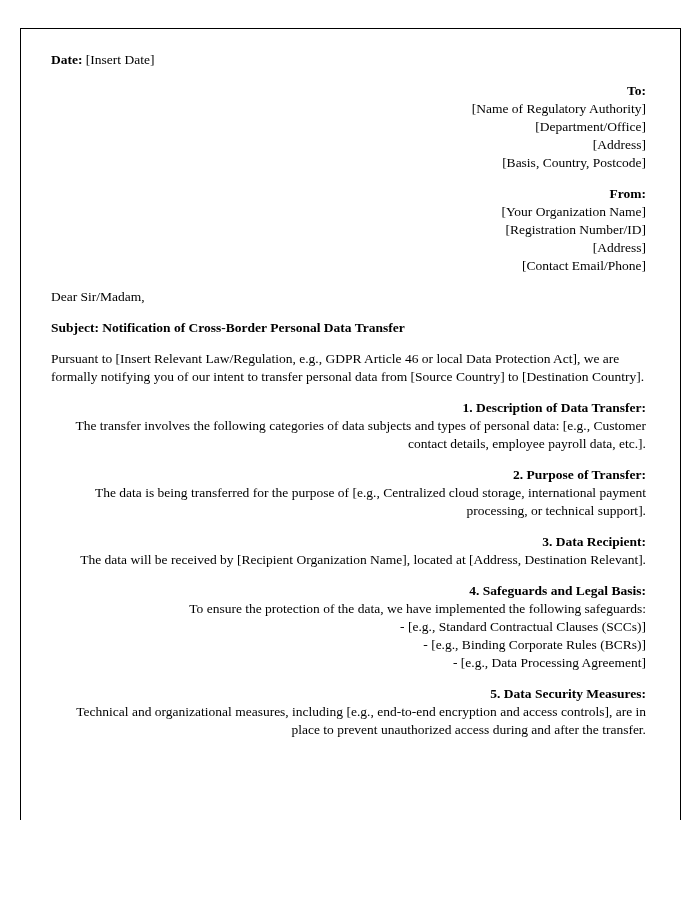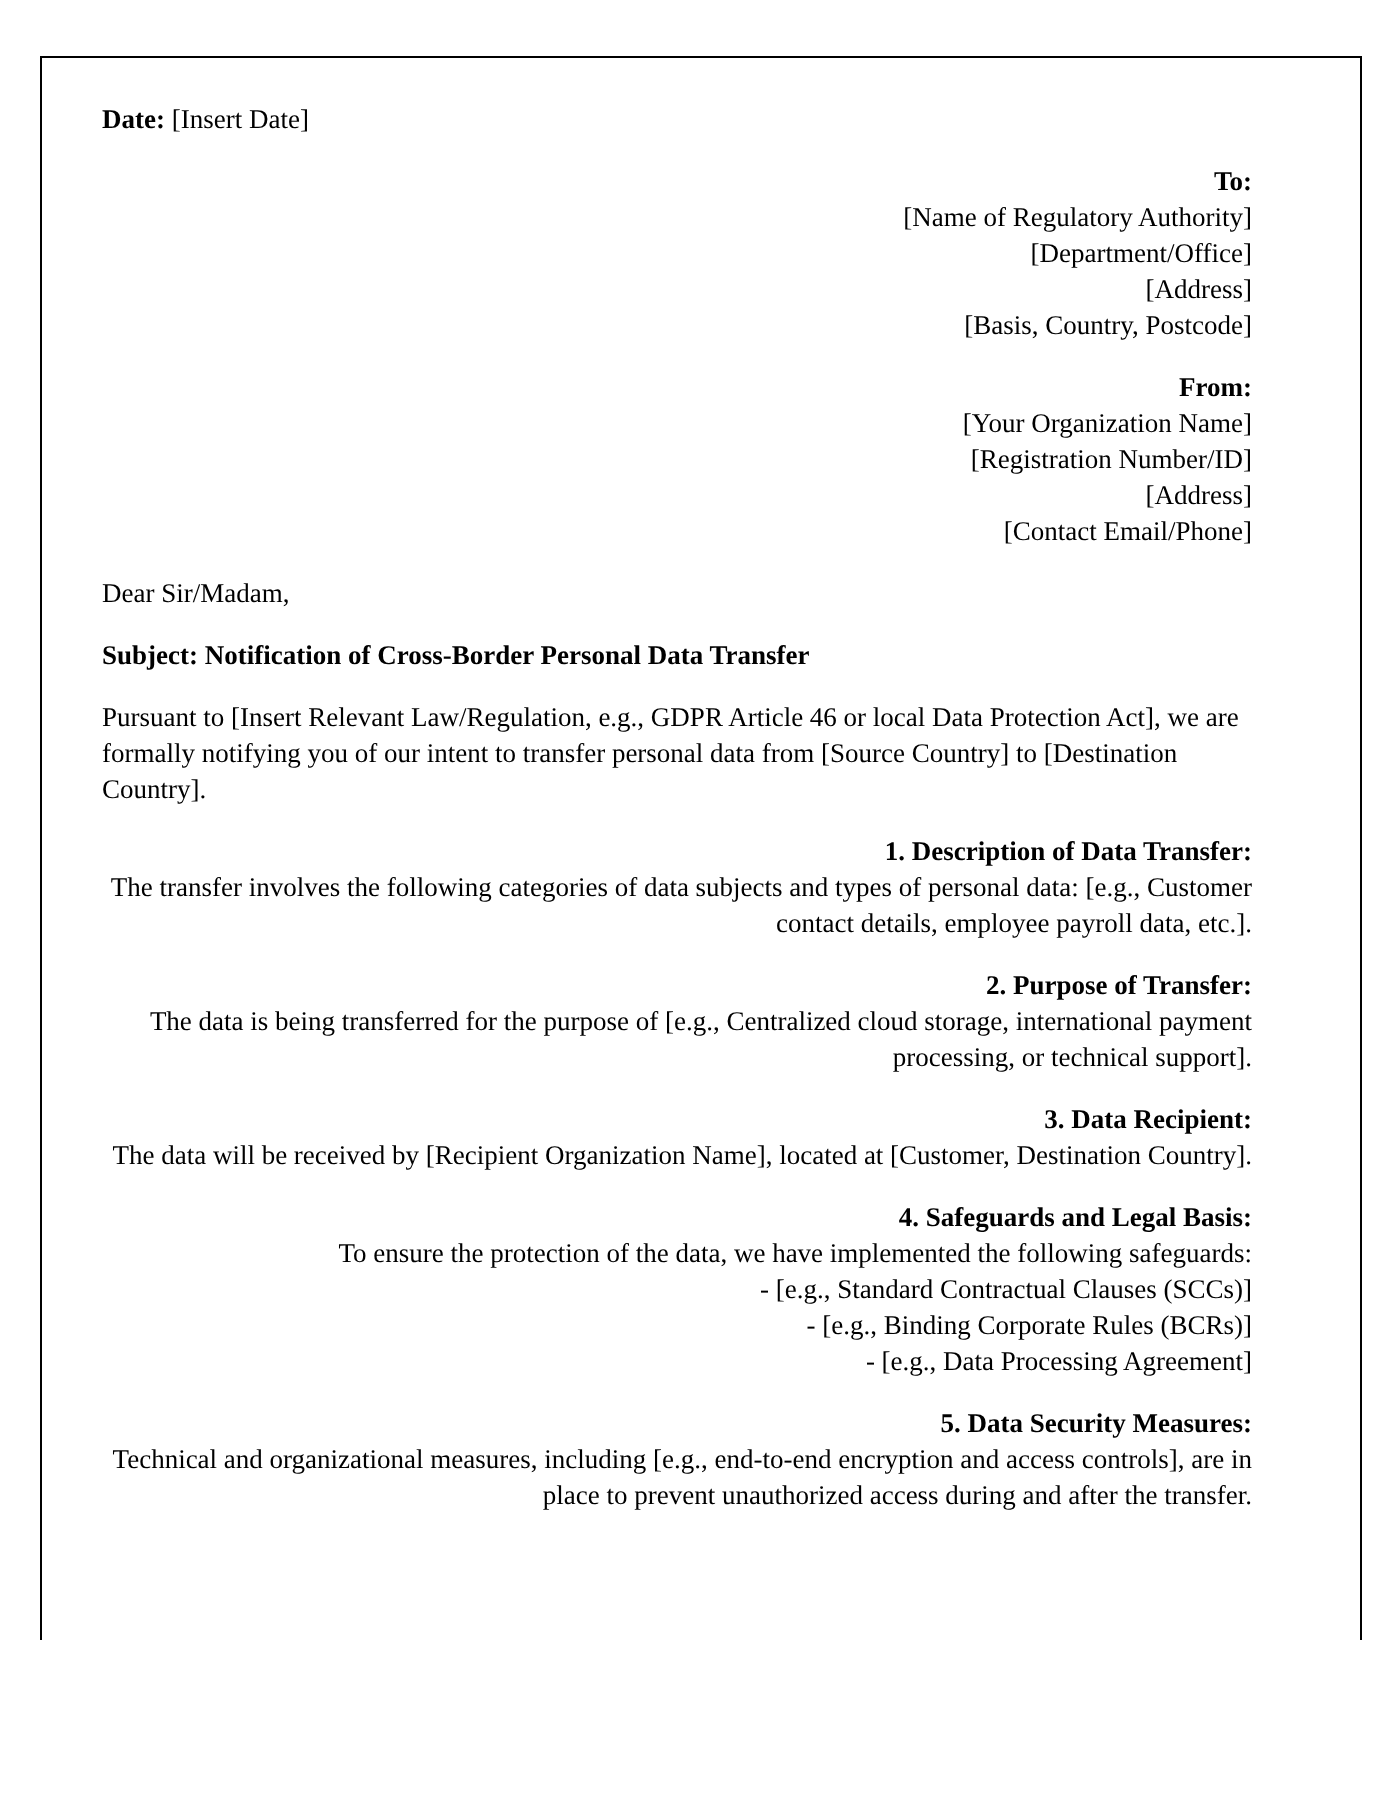--- a/index.html
+++ b/index.html
@@ -19,21 +19,21 @@
   }
   .page {
     position: absolute;
     left: 20px;
     top: 28px;
     width: 661px;
     height: 792px;
     box-sizing: border-box;
     border: 1px solid #000000;
     border-bottom: none;
-    padding: 22px 54px 0 30px;
+    padding: 22px 34px 0 30px;
     background: #ffffff;
     color: #000000;
     font-size: 13.5px;
     line-height: 18px;
   }
   .block { margin: 0 0 13px 0; }
   .line  { margin: 0; text-align: right; }
   p      { margin: 0; }
   strong { font-weight: bold; }
 </style>
@@ -72,21 +72,21 @@
       <p class="line">The transfer involves the following categories of data subjects and types of personal data: [e.g., Customer contact details, employee payroll data, etc.].</p>
     </div>
 
     <div class="block">
       <p class="line"><strong>2. Purpose of Transfer:</strong></p>
       <p class="line">The data is being transferred for the purpose of [e.g., Centralized cloud storage, international payment processing, or technical support].</p>
     </div>
 
     <div class="block">
       <p class="line"><strong>3. Data Recipient:</strong></p>
-      <p class="line">The data will be received by [Recipient Organization Name], located at [Customer, Destination Country].</p>
+      <p class="line">The data will be received by [Recipient Organization Name], located at [Address, Destination Relevant].</p>
     </div>
 
     <div class="block">
       <p class="line"><strong>4. Safeguards and Legal Basis:</strong></p>
       <p class="line">To ensure the protection of the data, we have implemented the following safeguards:</p>
       <p class="line">- [e.g., Standard Contractual Clauses (SCCs)]</p>
       <p class="line">- [e.g., Binding Corporate Rules (BCRs)]</p>
       <p class="line">- [e.g., Data Processing Agreement]</p>
     </div>
 

